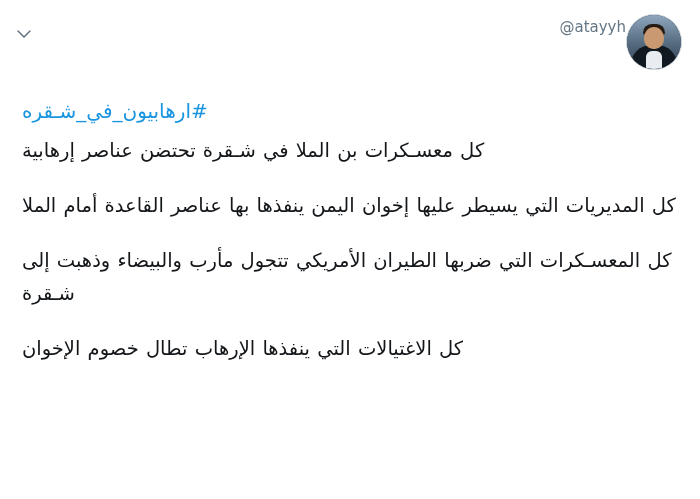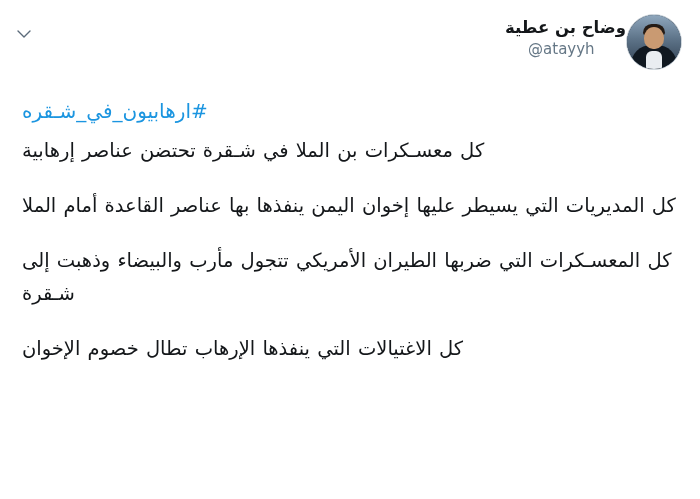--- a/index.html
+++ b/index.html
@@ -166,21 +166,20 @@
 
   <div class="tweet-header">
     <div class="avatar">
       <div class="sky"></div>
       <div class="body"></div>
       <div class="shirt"></div>
       <div class="hair"></div>
       <div class="head"></div>
     </div>
     <div class="names">
-      <div class="display-name">وضاح بن عطية</div>
       <div class="handle">@atayyh</div>
     </div>
   </div>
 
   <div class="tweet-body">
     <a class="hashtag" href="#">#ارهابيون_في_شـقره</a>
     <p class="para">كل معسـكرات بن الملا في شـقرة تحتضن عناصر إرهابية</p>
     <p class="para">كل المديريات التي يسيطر عليها إخوان اليمن ينفذها بها عناصر القاعدة أمام الملا</p>
     <p class="para">كل المعسـكرات التي ضربها الطيران الأمريكي تتجول مأرب والبيضاء وذهبت إلى شـقرة</p>
     <p class="para clipped">كل الاغتيالات التي ينفذها الإرهاب تطال خصوم الإخوان</p>

